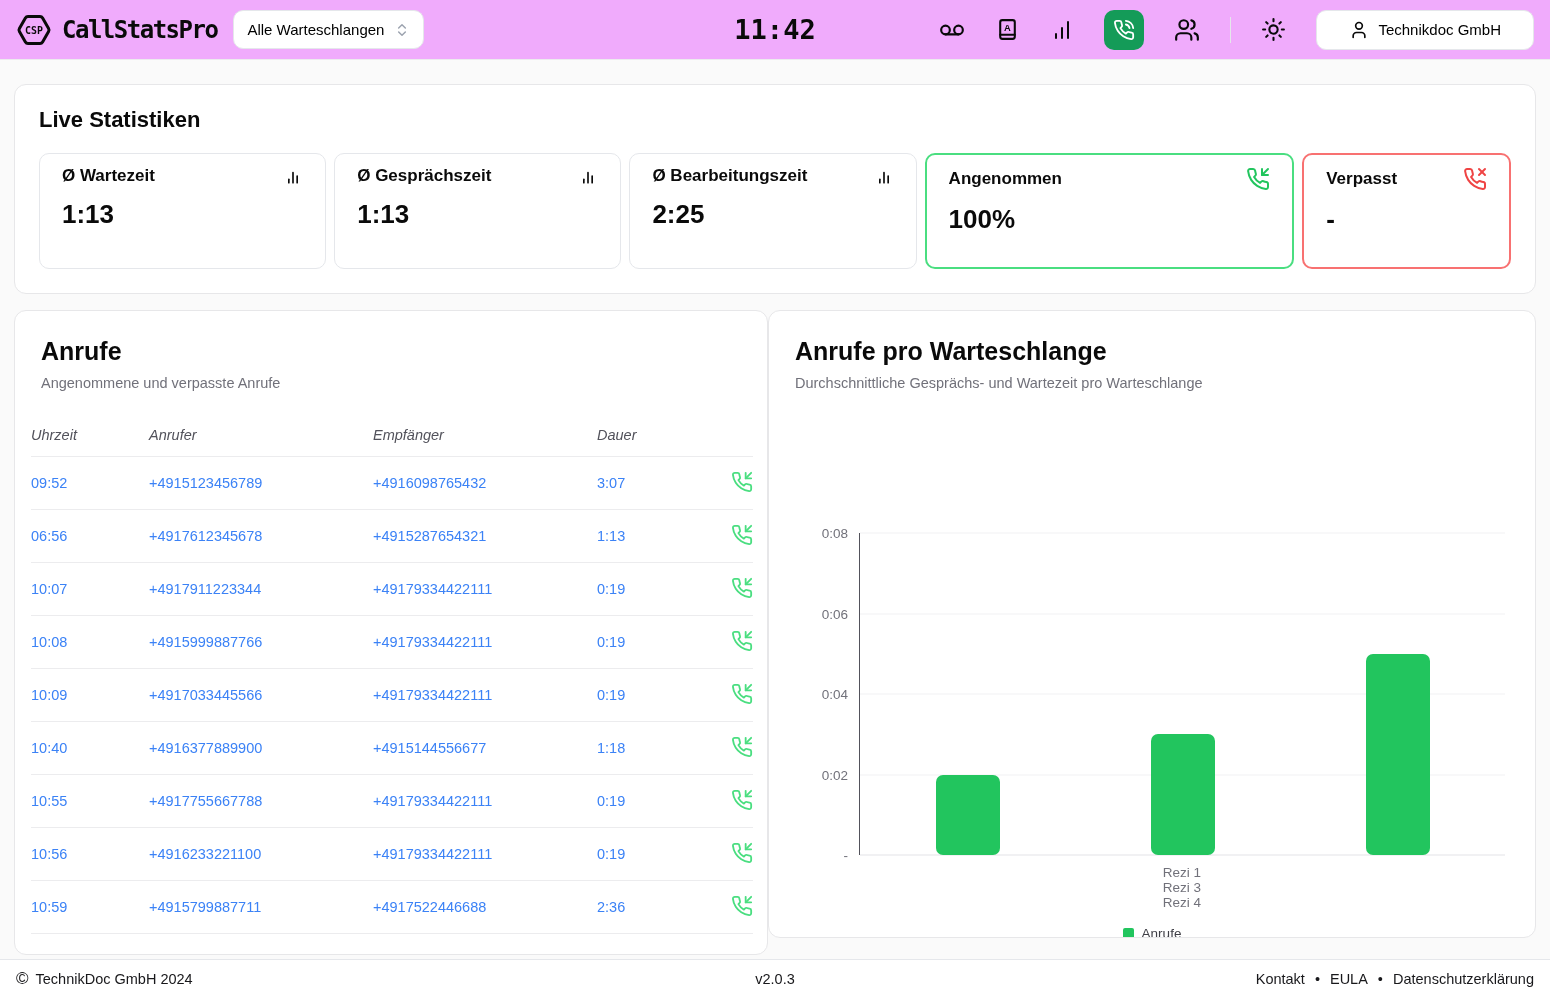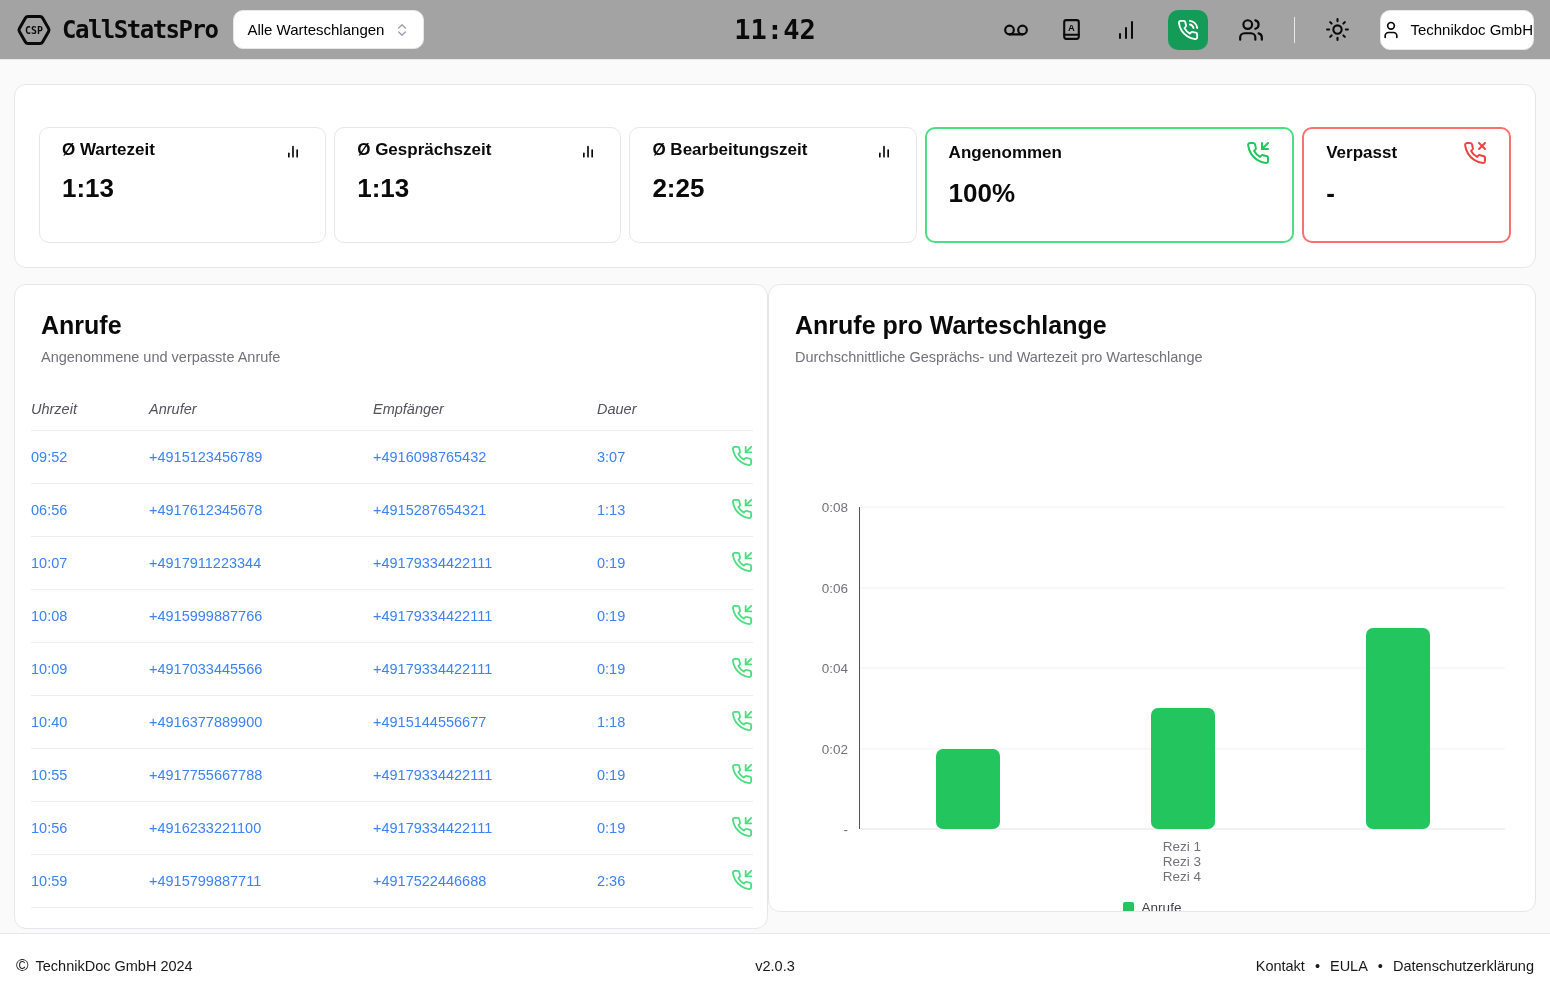--- a/index.html
+++ b/index.html
@@ -6,21 +6,21 @@
   html,body { width:1550px; height:997px; overflow:hidden; }
   body {
     font-family:"Liberation Sans", sans-serif;
     background:#fafafa; color:#18181b;
     display:flex; flex-direction:column;
   }
   svg { display:block; }
 
   
   .topbar {
-    height:60px; background:#a3a3a3; border-bottom:1px solid #ececee;
+    height:60px; background:#f0abfc; border-bottom:1px solid #ececee;
     display:flex; align-items:center; padding:0 16px; position:relative; flex:0 0 auto;
   }
   .brand { display:flex; align-items:center; gap:10px; }
   .brand-text {
     font-family:"DejaVu Sans Mono", monospace; font-weight:700;
     font-size:24px; letter-spacing:-1.5px; color:#0a0a0a;
   }
   .queue-select {
     margin-left:16px; display:flex; align-items:center; gap:10px;
     border:1px solid #e5e7eb; border-radius:10px; background:#fff;
@@ -32,21 +32,21 @@
   }
   .top-actions { margin-left:auto; display:flex; align-items:center; gap:30px; }
   .icon-btn { background:none; border:none; cursor:pointer; padding:0; display:flex; }
   .icon-btn.active-phone {
     background:var(--active-green,#149b58); border-radius:10px; width:40px; height:40px;
     align-items:center; justify-content:center;
   }
   .vdivider { width:1px; height:26px; background:#e5e7eb; }
   .account-btn {
     display:flex; align-items:center; gap:9px; border:1px solid #e5e7eb; border-radius:10px;
-    background:#fff; padding:9px 0; font-size:15px; font-weight:500; cursor:pointer;
+    background:#fff; padding:9px 32px; font-size:15px; font-weight:500; cursor:pointer;
   }
 
   
   .panel { background:#fff; border:1px solid #e7e7e9; border-radius:12px; }
   .stats-panel { margin:24px 14px 0; padding:22px 24px 24px; }
   .section-title { font-size:22px; font-weight:600; color:#0a0a0a; }
 
   .cards-row { display:flex; gap:8px; margin-top:20px; }
   .stat-card {
     border:1px solid #e5e7eb; border-radius:10px; background:#fff; padding:12px 22px; height:116px;
@@ -194,20 +194,21 @@
           <path d="M19 21v-2a4 4 0 0 0-4-4H9a4 4 0 0 0-4 4v2"></path>
             <circle cx="12" cy="7" r="4"></circle>
         </svg>
       </span>
       <span>Technikdoc GmbH</span>
     </button>
   </div>
 </header>
 
 <section class="panel stats-panel">
+  <h2 class="section-title">Live Statistiken</h2>
   <div class="cards-row">
     <div class="stat-card f15">
       <div class="stat-head">
         <span class="stat-label">Ø Wartezeit</span>
         <span>
           <svg width="20" height="20" viewBox="0 0 24 24" fill="none" stroke="#0a0a0a" stroke-width="2" stroke-linecap="round">
             <path d="M7 20v-4"></path>
               <path d="M12 20V8"></path>
               <path d="M17 20v-8"></path>
           </svg>

